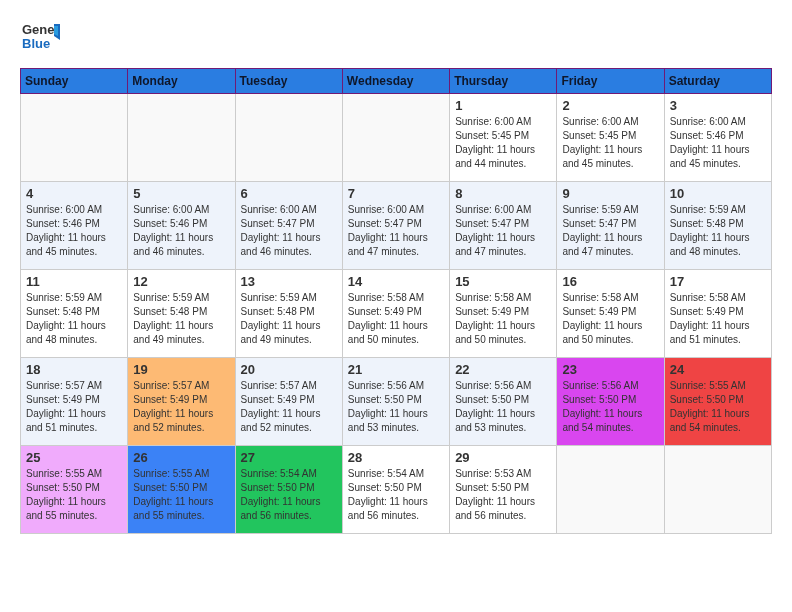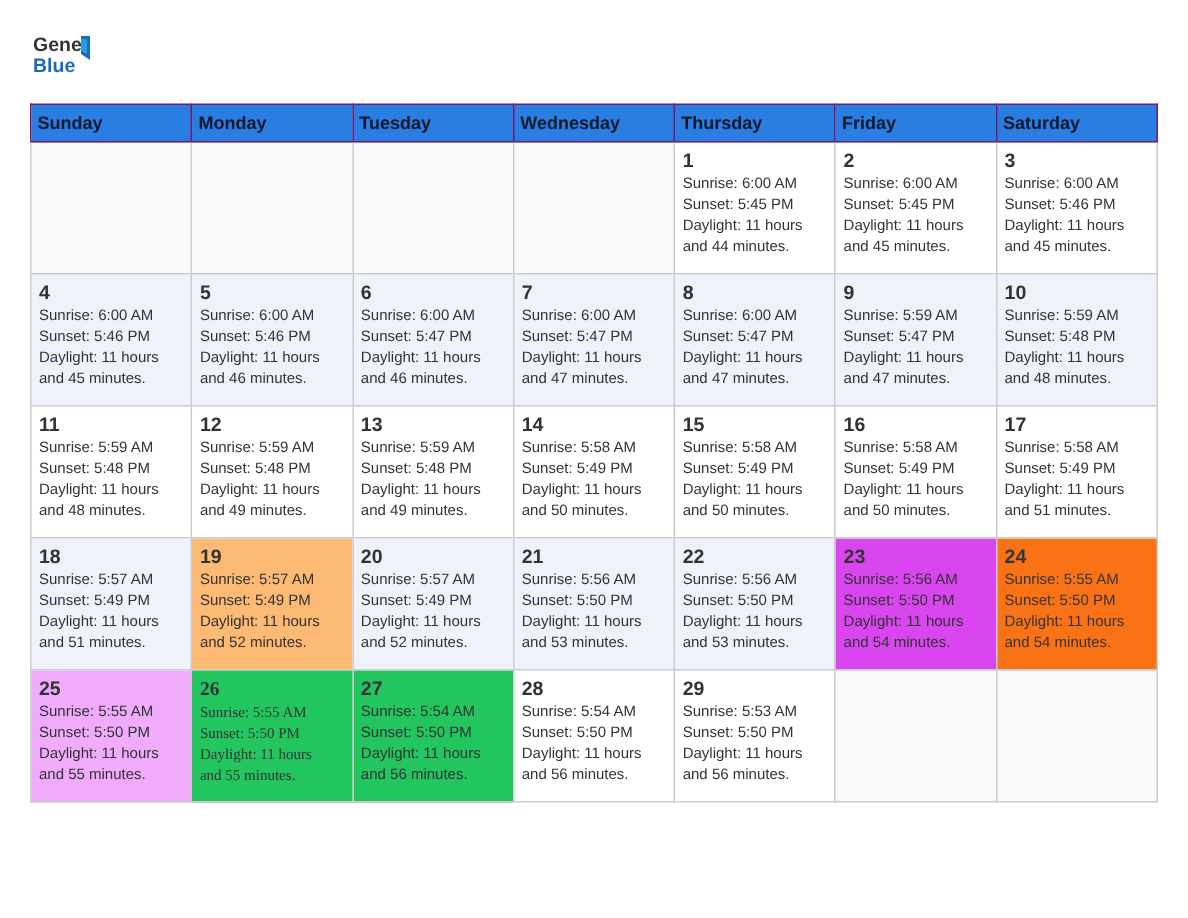--- a/index.html
+++ b/index.html
@@ -278,37 +278,37 @@
 Daylight: 11 hours
 and 53 minutes.</div>
         </td>
         <td style="background-color: #d946ef; margin-top: 28px;">
           <span class="day-number">23</span>
           <div class="cell-info" style="white-space: pre-line;">Sunrise: 5:56 AM
 Sunset: 5:50 PM
 Daylight: 11 hours
 and 54 minutes.</div>
         </td>
-        <td style="background-color: #f97316;">
+        <td style="background-color: #ef4444;">
           <span class="day-number">24</span>
           <div class="cell-info" style="white-space: pre-line;">Sunrise: 5:55 AM
 Sunset: 5:50 PM
 Daylight: 11 hours
 and 54 minutes.</div>
         </td>
       </tr>
       <tr>
         <td style="background-color: #f0abfc;">
           <span class="day-number">25</span>
           <div class="cell-info" style="white-space: pre-line;">Sunrise: 5:55 AM
 Sunset: 5:50 PM
 Daylight: 11 hours
 and 55 minutes.</div>
         </td>
-        <td style="background-color: #22c55e; font-family: Liberation Serif, serif;">
+        <td style="background-color: #3b82f6;">
           <span class="day-number">26</span>
           <div class="cell-info" style="white-space: pre-line;">Sunrise: 5:55 AM
 Sunset: 5:50 PM
 Daylight: 11 hours
 and 55 minutes.</div>
         </td>
         <td style="background-color: #22c55e;">
           <span class="day-number">27</span>
           <div class="cell-info" style="white-space: pre-line;">Sunrise: 5:54 AM
 Sunset: 5:50 PM

